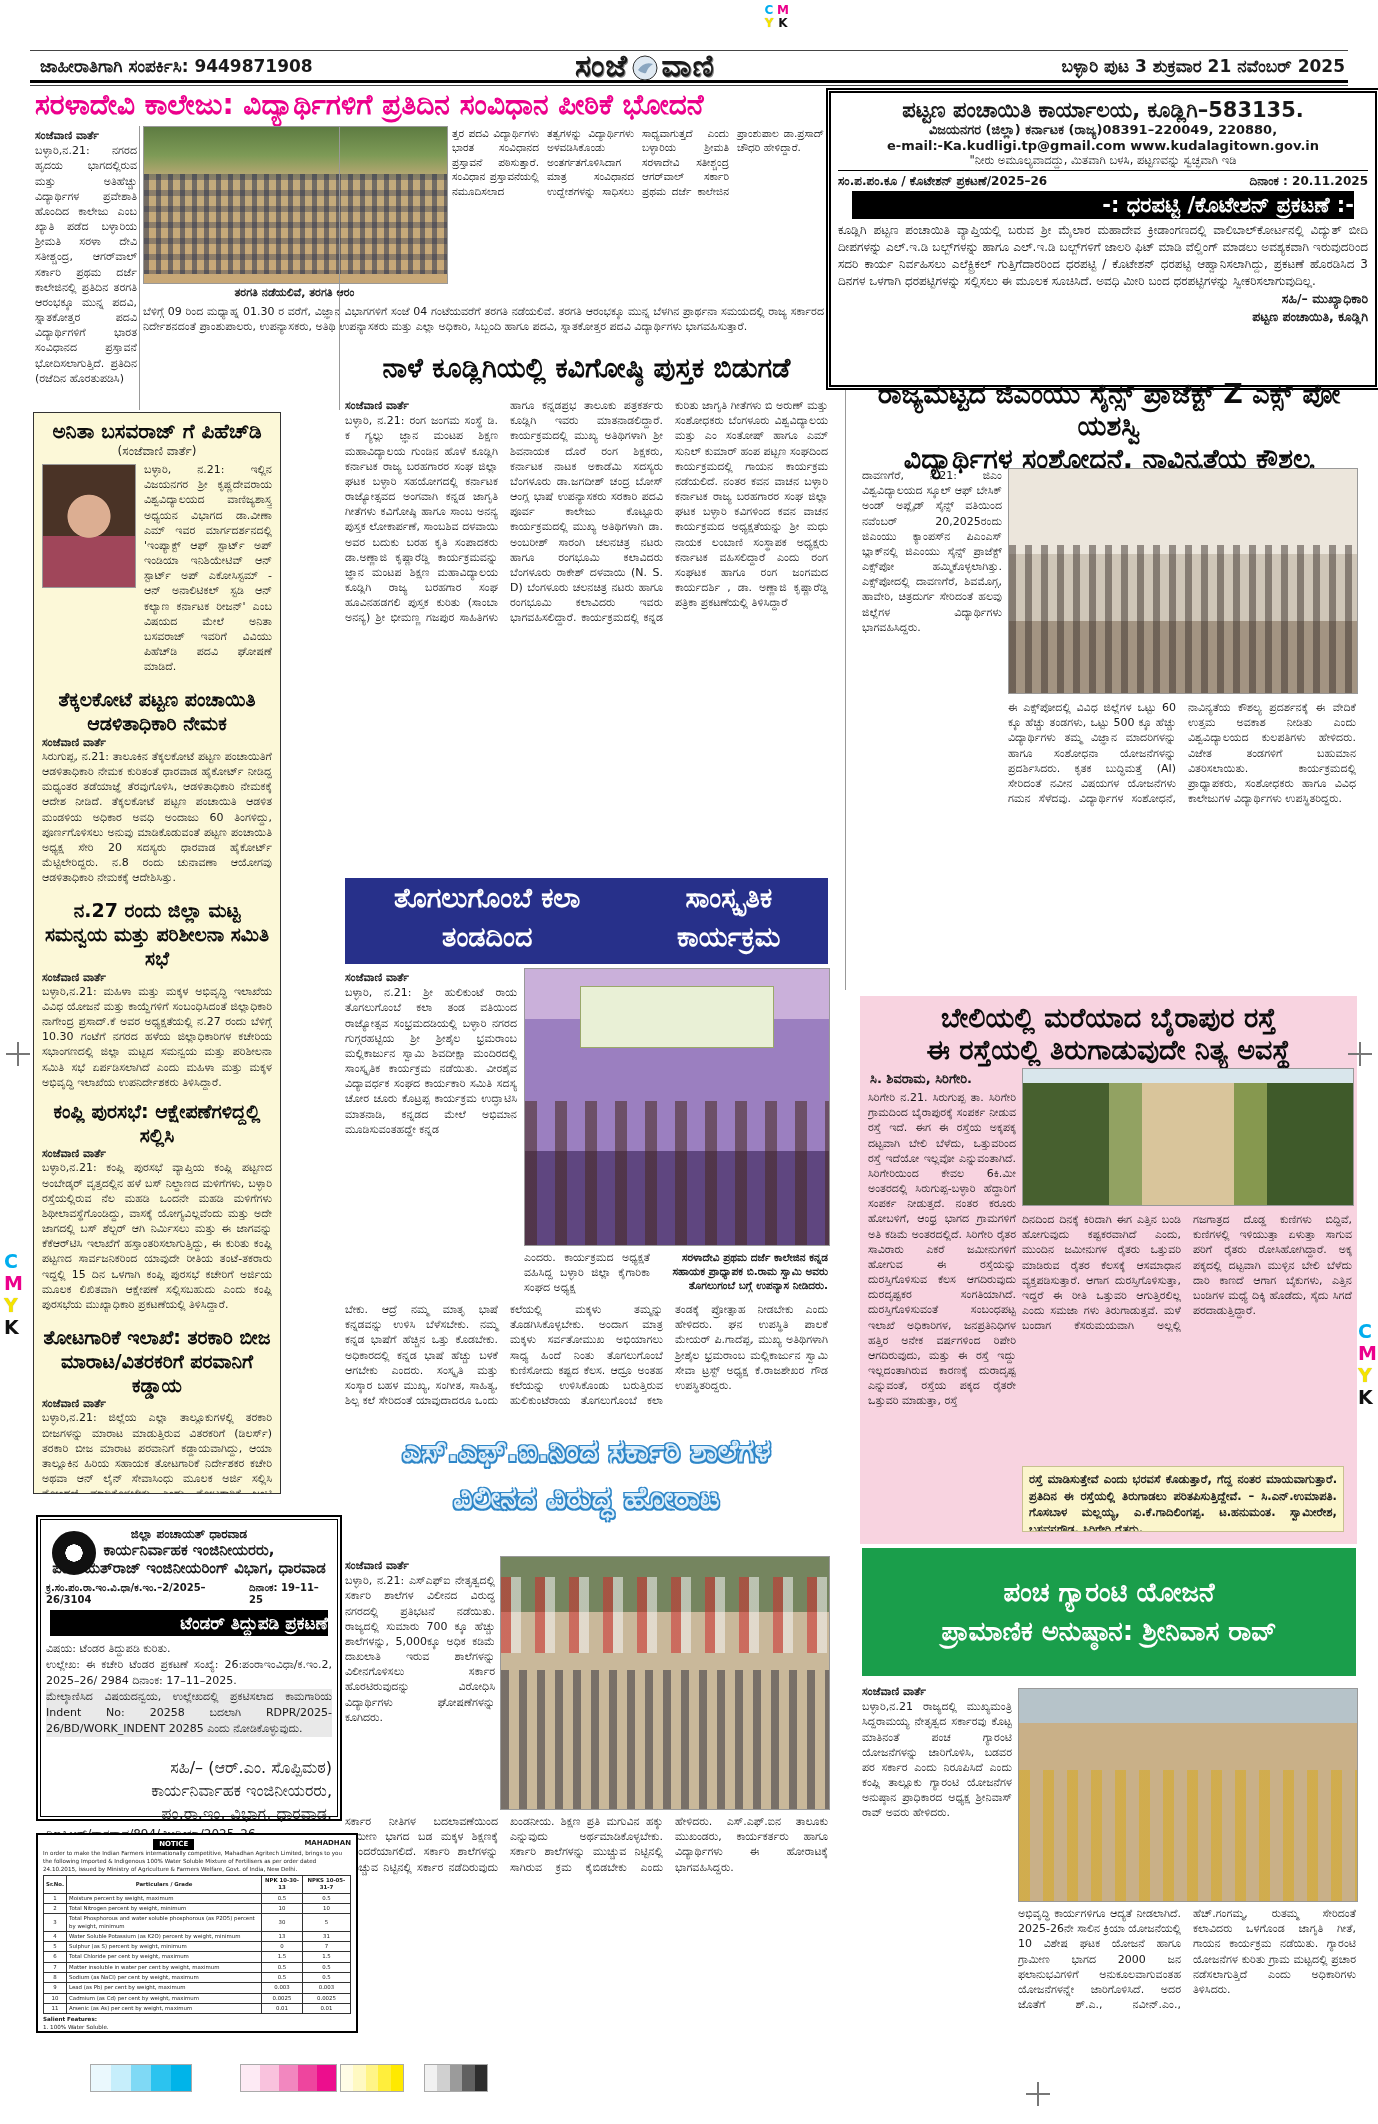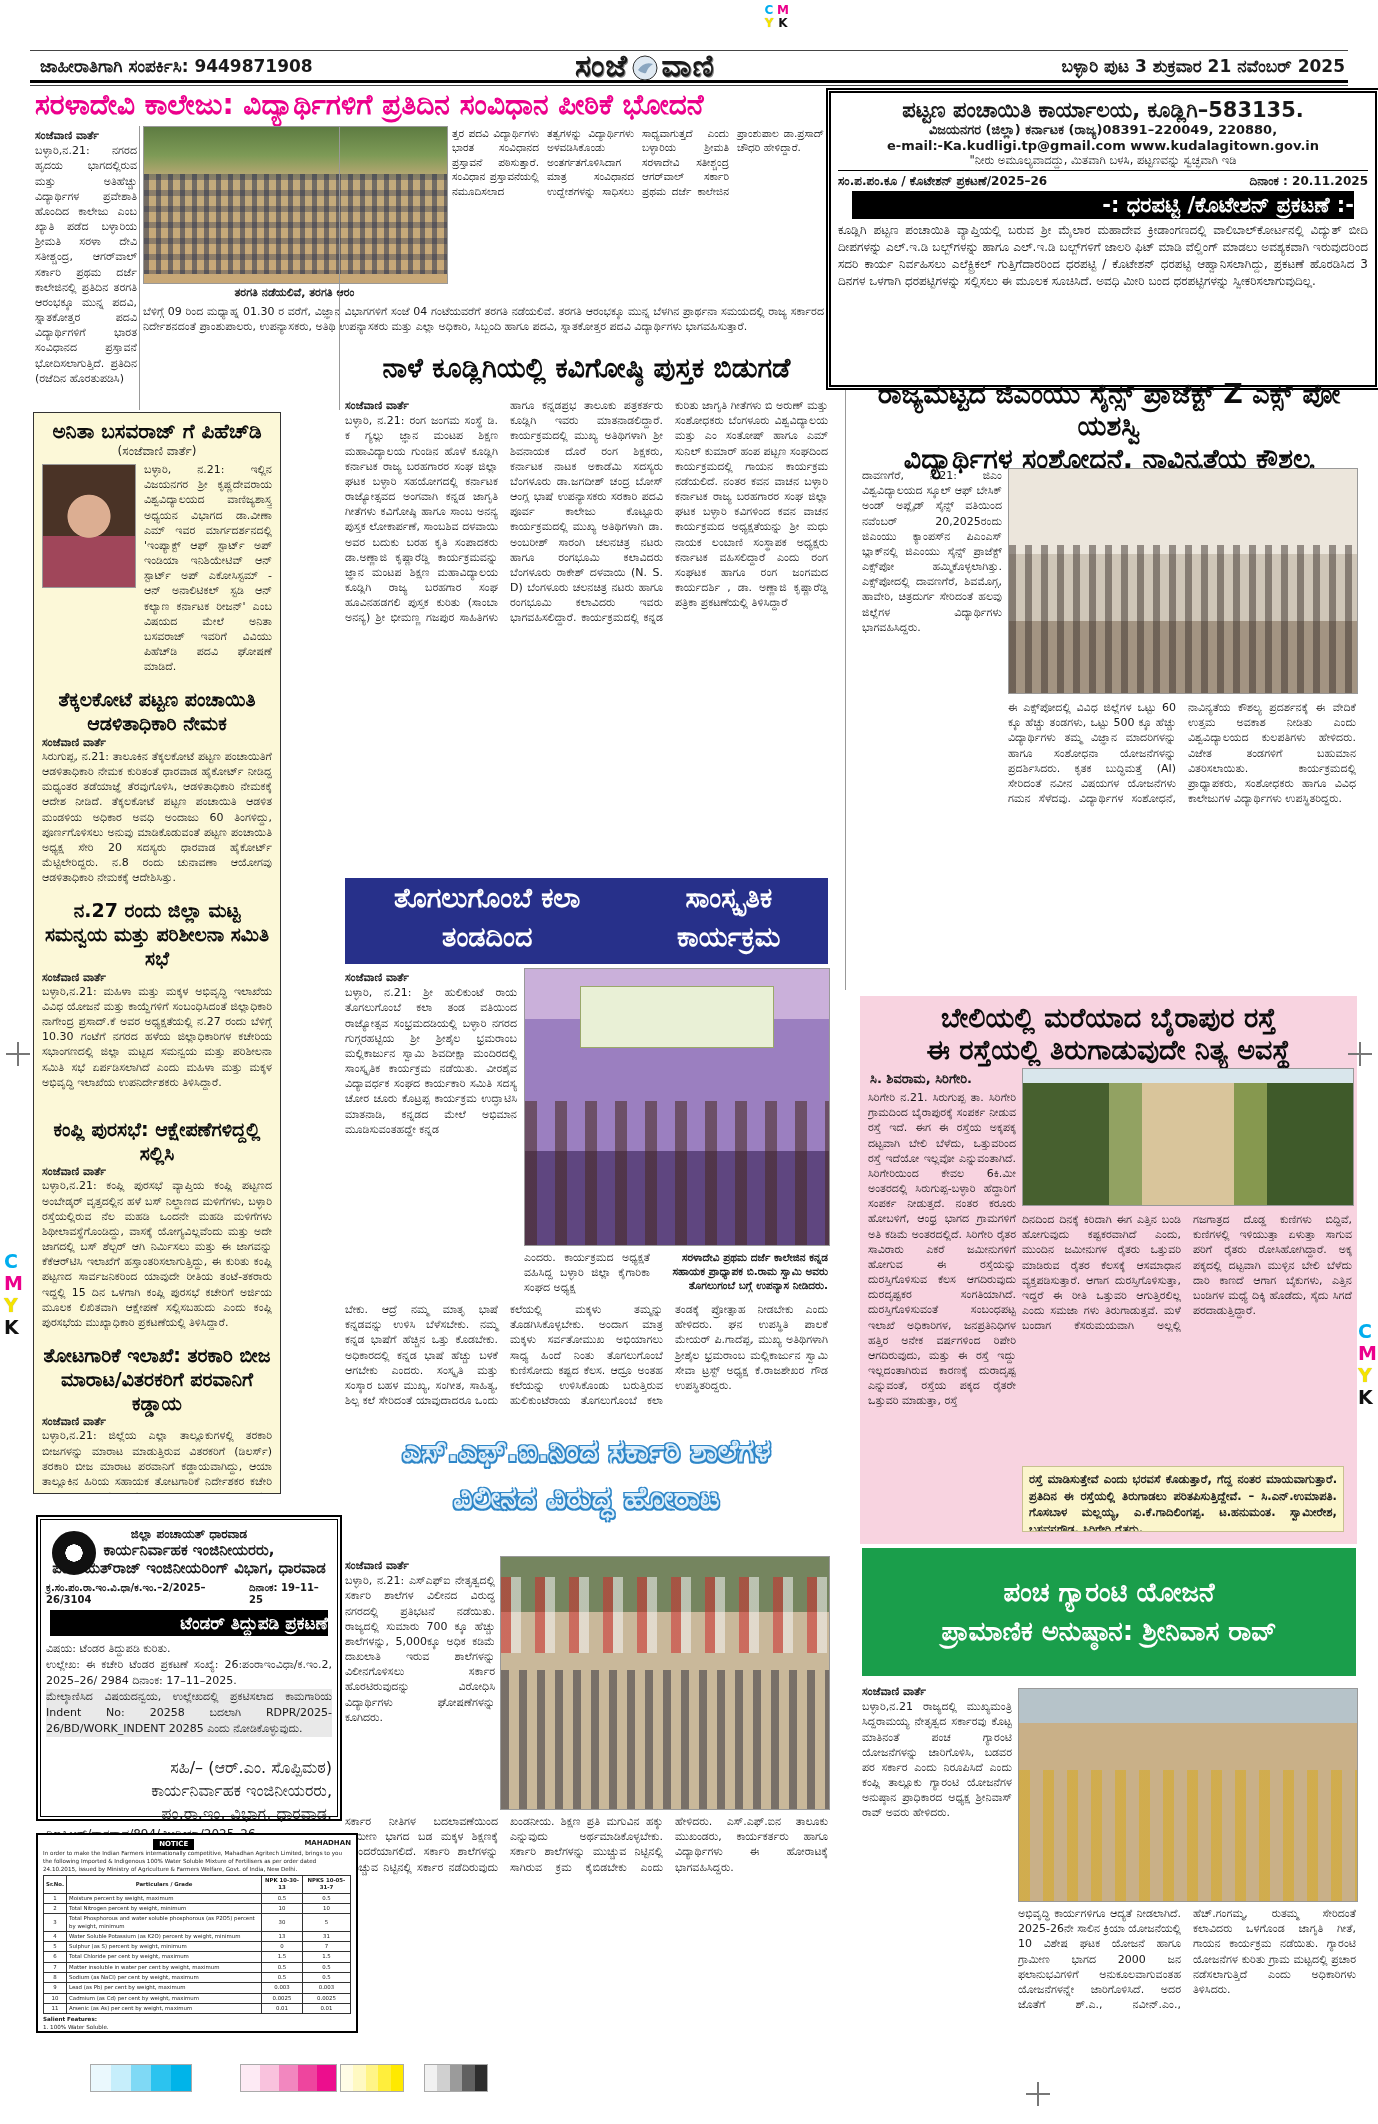--- a/index.html
+++ b/index.html
@@ -146,36 +146,40 @@
     <div class="kn-line">ವಿಜಯನಗರ (ಜಿಲ್ಲಾ) ಕರ್ನಾಟಕ (ರಾಜ್ಯ)08391–220049, 220880,</div>
     <div class="kn-line">e-mail:-Ka.kudligi.tp@gmail.com      www.kudalagitown.gov.in</div>
     <div class="kn-slogan">"ನೀರು ಅಮೂಲ್ಯವಾದದ್ದು, ಮಿತವಾಗಿ ಬಳಸಿ, ಪಟ್ಟಣವನ್ನು ಸ್ವಚ್ಛವಾಗಿ ಇಡಿ</div>
     <div style="border-top:1px solid #000;margin:3px 0;"></div>
     <div class="kn-ref">
       <span>ಸಂ.ಪ.ಪಂ.ಕೂ / ಕೊಟೇಶನ್ ಪ್ರಕಟಣೆ/2025–26</span>
       <span>ದಿನಾಂಕ : 20.11.2025</span>
     </div>
     <div class="black-banner" style="font-size:21px;padding:2px 0;margin:3px 14px;">-: ಧರಪಟ್ಟಿ /ಕೊಟೇಶನ್ ಪ್ರಕಟಣೆ :-</div>
     <div class="kn-body">ಕೂಡ್ಲಿಗಿ ಪಟ್ಟಣ ಪಂಚಾಯಿತಿ ವ್ಯಾಪ್ತಿಯಲ್ಲಿ ಬರುವ ಶ್ರೀ ಮೈಲಾರ ಮಹಾದೇವ ಕ್ರೀಡಾಂಗಣದಲ್ಲಿ ವಾಲಿಬಾಲ್‌ಕೋರ್ಟನಲ್ಲಿ ವಿದ್ಯುತ್ ಬೀದಿ ದೀಪಗಳನ್ನು ಎಲ್.ಇ.ಡಿ ಬಲ್ಬ್‌ಗಳನ್ನು ಹಾಗೂ ಎಲ್.ಇ.ಡಿ ಬಲ್ಬ್‌ಗಳಿಗೆ ಜಾಲರಿ ಫಿಟ್ ಮಾಡಿ ವೆಲ್ಡಿಂಗ್ ಮಾಡಲು ಅವಶ್ಯಕವಾಗಿ ಇರುವುದರಿಂದ ಸದರಿ ಕಾರ್ಯ ನಿರ್ವಹಿಸಲು ಎಲೆಕ್ಟ್ರಿಕಲ್ ಗುತ್ತಿಗೆದಾರರಿಂದ ಧರಪಟ್ಟಿ / ಕೊಟೇಶನ್ ಧರಪಟ್ಟಿ ಆಹ್ವಾನಿಸಲಾಗಿದ್ದು, ಪ್ರಕಟಣೆ ಹೊರಡಿಸಿದ 3 ದಿನಗಳ ಒಳಗಾಗಿ ಧರಪಟ್ಟಿಗಳನ್ನು ಸಲ್ಲಿಸಲು ಈ ಮೂಲಕ ಸೂಚಿಸಿದೆ. ಅವಧಿ ಮೀರಿ ಬಂದ ಧರಪಟ್ಟಿಗಳನ್ನು ಸ್ವೀಕರಿಸಲಾಗುವುದಿಲ್ಲ.</div>
+    <div class="kn-sign">
+      <div>ಸಹಿ/–  ಮುಖ್ಯಾಧಿಕಾರಿ</div>
+      <div>ಪಟ್ಟಣ ಪಂಚಾಯಿತಿ, ಕೂಡ್ಲಿಗಿ</div>
+    </div>
   </div>
 
   <div class="abs yellow-panel" style="left:33px;top:412px;width:248px;height:1082px;padding:6px 8px;box-sizing:border-box;overflow:hidden;">
     <div class="head-sm" style="font-size:20px;">ಅನಿತಾ ಬಸವರಾಜ್ ಗೆ ಪಿಹೆಚ್‌ಡಿ</div>
     <div style="text-align:center;font-size:12px;">(ಸಂಜೆವಾಣಿ ವಾರ್ತೆ)</div>
     <div style="overflow:hidden;margin-top:4px;">
       <div class="photo ph-portrait" style="position:relative;float:left;width:92px;height:122px;margin:2px 8px 2px 0;"></div>
       <div class="body-txt jtxt">ಬಳ್ಳಾರಿ, ನ.21: ಇಲ್ಲಿನ ವಿಜಯನಗರ ಶ್ರೀ ಕೃಷ್ಣದೇವರಾಯ ವಿಶ್ವವಿದ್ಯಾಲಯದ ವಾಣಿಜ್ಯಶಾಸ್ತ್ರ ಅಧ್ಯಯನ ವಿಭಾಗದ ಡಾ.ವೀಣಾ ಎಮ್ ಇವರ ಮಾರ್ಗದರ್ಶನದಲ್ಲಿ 'ಇಂಪ್ಯಾಕ್ಟ್ ಆಫ್ ಸ್ಟಾರ್ಟ್ ಅಪ್ ಇಂಡಿಯಾ ಇನಿಶಿಯೇಟಿವ್ ಆನ್ ಸ್ಟಾರ್ಟ್ ಅಪ್ ಎಕೋಸಿಸ್ಟಮ್ - ಆನ್ ಅನಾಲಿಟಿಕಲ್ ಸ್ಟಡಿ ಆನ್ ಕಲ್ಯಾಣ ಕರ್ನಾಟಕ ರೀಜನ್' ಎಂಬ ವಿಷಯದ ಮೇಲೆ ಅನಿತಾ ಬಸವರಾಜ್ ಇವರಿಗೆ ವಿವಿಯು ಪಿಹೆಚ್‌ಡಿ ಪದವಿ ಘೋಷಣೆ ಮಾಡಿದೆ.</div>
     </div>
     <div class="head-sm" style="margin-top:14px;">ತೆಕ್ಕಲಕೋಟೆ ಪಟ್ಟಣ ಪಂಚಾಯಿತಿ ಆಡಳಿತಾಧಿಕಾರಿ ನೇಮಕ</div>
     <div class="body-txt"><span class="lead">ಸಂಜೆವಾಣಿ ವಾರ್ತೆ</span></div>
     <div class="body-txt jtxt">ಸಿರುಗುಪ್ಪ, ನ.21: ತಾಲೂಕಿನ ತೆಕ್ಕಲಕೋಟೆ ಪಟ್ಟಣ ಪಂಚಾಯಿತಿಗೆ ಆಡಳಿತಾಧಿಕಾರಿ ನೇಮಕ ಕುರಿತಂತೆ ಧಾರವಾಡ ಹೈಕೋರ್ಟ್ ನೀಡಿದ್ದ ಮಧ್ಯಂತರ ತಡೆಯಾಜ್ಞೆ ತೆರವುಗೊಳಿಸಿ, ಆಡಳಿತಾಧಿಕಾರಿ ನೇಮಕಕ್ಕೆ ಆದೇಶ ನೀಡಿದೆ. ತೆಕ್ಕಲಕೋಟೆ ಪಟ್ಟಣ ಪಂಚಾಯಿತಿ ಆಡಳಿತ ಮಂಡಳಿಯ ಅಧಿಕಾರ ಅವಧಿ ಅಂದಾಜು 60 ತಿಂಗಳಿದ್ದು, ಪೂರ್ಣಗೊಳಿಸಲು ಅನುವು ಮಾಡಿಕೊಡುವಂತೆ ಪಟ್ಟಣ ಪಂಚಾಯಿತಿ ಅಧ್ಯಕ್ಷ ಸೇರಿ 20 ಸದಸ್ಯರು ಧಾರವಾಡ ಹೈಕೋರ್ಟ್ ಮೆಟ್ಟಿಲೇರಿದ್ದರು. ನ.8 ರಂದು ಚುನಾವಣಾ ಆಯೋಗವು ಆಡಳಿತಾಧಿಕಾರಿ ನೇಮಕಕ್ಕೆ ಆದೇಶಿಸಿತ್ತು.</div>
     <div class="head-sm" style="margin-top:14px;">ನ.27 ರಂದು ಜಿಲ್ಲಾ ಮಟ್ಟ ಸಮನ್ವಯ ಮತ್ತು ಪರಿಶೀಲನಾ ಸಮಿತಿ ಸಭೆ</div>
     <div class="body-txt"><span class="lead">ಸಂಜೆವಾಣಿ ವಾರ್ತೆ</span></div>
     <div class="body-txt jtxt">ಬಳ್ಳಾರಿ,ನ.21: ಮಹಿಳಾ ಮತ್ತು ಮಕ್ಕಳ ಅಭಿವೃದ್ಧಿ ಇಲಾಖೆಯ ವಿವಿಧ ಯೋಜನೆ ಮತ್ತು ಕಾಯ್ದೆಗಳಿಗೆ ಸಂಬಂಧಿಸಿದಂತೆ ಜಿಲ್ಲಾಧಿಕಾರಿ ನಾಗೇಂದ್ರ ಪ್ರಸಾದ್.ಕೆ ಅವರ ಅಧ್ಯಕ್ಷತೆಯಲ್ಲಿ ನ.27 ರಂದು ಬೆಳಿಗ್ಗೆ 10.30 ಗಂಟೆಗೆ ನಗರದ ಹಳೆಯ ಜಿಲ್ಲಾಧಿಕಾರಿಗಳ ಕಚೇರಿಯ ಸಭಾಂಗಣದಲ್ಲಿ ಜಿಲ್ಲಾ ಮಟ್ಟದ ಸಮನ್ವಯ ಮತ್ತು ಪರಿಶೀಲನಾ ಸಮಿತಿ ಸಭೆ ಏರ್ಪಡಿಸಲಾಗಿದೆ ಎಂದು ಮಹಿಳಾ ಮತ್ತು ಮಕ್ಕಳ ಅಭಿವೃದ್ಧಿ ಇಲಾಖೆಯ ಉಪನಿರ್ದೇಶಕರು ತಿಳಿಸಿದ್ದಾರೆ.</div>
-    <div class="head-sm" style="margin-top:28px;">ಕಂಪ್ಲಿ ಪುರಸಭೆ: ಆಕ್ಷೇಪಣೆಗಳಿದ್ದಲ್ಲಿ ಸಲ್ಲಿಸಿ</div>
+    <div class="head-sm" style="margin-top:10px;">ಕಂಪ್ಲಿ ಪುರಸಭೆ: ಆಕ್ಷೇಪಣೆಗಳಿದ್ದಲ್ಲಿ ಸಲ್ಲಿಸಿ</div>
     <div class="body-txt"><span class="lead">ಸಂಜೆವಾಣಿ ವಾರ್ತೆ</span></div>
     <div class="body-txt jtxt">ಬಳ್ಳಾರಿ,ನ.21: ಕಂಪ್ಲಿ ಪುರಸಭೆ ವ್ಯಾಪ್ತಿಯ ಕಂಪ್ಲಿ ಪಟ್ಟಣದ ಅಂಬೇಡ್ಕರ್ ವೃತ್ತದಲ್ಲಿನ ಹಳೆ ಬಸ್ ನಿಲ್ದಾಣದ ಮಳಿಗೆಗಳು, ಬಳ್ಳಾರಿ ರಸ್ತೆಯಲ್ಲಿರುವ ನೆಲ ಮಹಡಿ ಒಂದನೇ ಮಹಡಿ ಮಳಿಗೆಗಳು ಶಿಥೀಲಾವಸ್ಥೆಗೊಂಡಿದ್ದು, ವಾಸಕ್ಕೆ ಯೋಗ್ಯವಿಲ್ಲವೆಂದು ಮತ್ತು ಅದೇ ಜಾಗದಲ್ಲಿ ಬಸ್ ಶೆಲ್ಟರ್ ಆಗಿ ನಿರ್ಮಿಸಲು ಮತ್ತು ಈ ಜಾಗವನ್ನು ಕೆಕೆಆರ್‌ಟಿಸಿ ಇಲಾಖೆಗೆ ಹಸ್ತಾಂತರಿಸಲಾಗುತ್ತಿದ್ದು, ಈ ಕುರಿತು ಕಂಪ್ಲಿ ಪಟ್ಟಣದ ಸಾರ್ವಜನಿಕರಿಂದ ಯಾವುದೇ ರೀತಿಯ ತಂಟೆ-ತಕರಾರು ಇದ್ದಲ್ಲಿ 15 ದಿನ ಒಳಗಾಗಿ ಕಂಪ್ಲಿ ಪುರಸಭೆ ಕಚೇರಿಗೆ ಅರ್ಜಿಯ ಮೂಲಕ ಲಿಖಿತವಾಗಿ ಆಕ್ಷೇಪಣೆ ಸಲ್ಲಿಸಬಹುದು ಎಂದು ಕಂಪ್ಲಿ ಪುರಸಭೆಯ ಮುಖ್ಯಾಧಿಕಾರಿ ಪ್ರಕಟಣೆಯಲ್ಲಿ ತಿಳಿಸಿದ್ದಾರೆ.</div>
     <div class="head-sm" style="margin-top:14px;">ತೋಟಗಾರಿಕೆ ಇಲಾಖೆ: ತರಕಾರಿ ಬೀಜ ಮಾರಾಟ/ವಿತರಕರಿಗೆ ಪರವಾನಿಗೆ ಕಡ್ಡಾಯ</div>
     <div class="body-txt"><span class="lead">ಸಂಜೆವಾಣಿ ವಾರ್ತೆ</span></div>
     <div class="body-txt jtxt">ಬಳ್ಳಾರಿ,ನ.21: ಜಿಲ್ಲೆಯ ಎಲ್ಲಾ ತಾಲ್ಲೂಕುಗಳಲ್ಲಿ ತರಕಾರಿ ಬೀಜಗಳನ್ನು ಮಾರಾಟ ಮಾಡುತ್ತಿರುವ ವಿತರಕರಿಗೆ (ಡಿಲರ್ಸ್) ತರಕಾರಿ ಬೀಜ ಮಾರಾಟ ಪರವಾನಿಗೆ ಕಡ್ಡಾಯವಾಗಿದ್ದು, ಆಯಾ ತಾಲ್ಲೂಕಿನ ಹಿರಿಯ ಸಹಾಯಕ ತೋಟಗಾರಿಕೆ ನಿರ್ದೇಶಕರ ಕಚೇರಿ ಅಥವಾ ಆನ್ ಲೈನ್ ಸೇವಾಸಿಂಧು ಮೂಲಕ ಅರ್ಜಿ ಸಲ್ಲಿಸಿ ನೋಂದಣಿ ಮಾಡಿಕೊಳ್ಳಬೇಕು ಎಂದು ತೋಟಗಾರಿಕೆ ಜಂಟಿ ನಿರ್ದೇಶಕ ಶಶಿಕಾಂತ ಕೋಟಿಮನಿ ಅವರು ತಿಳಿಸಿದ್ದಾರೆ. ಜಿಲ್ಲೆಯಲ್ಲಿ ತರಕಾರಿ ಮತ್ತು ಹೂ ಬೀಜಗಳನ್ನು ಮಾರಾಟ ಮಾಡುತ್ತಿರುವ ವಿತರಕರು ಮತ್ತು ಡೀಲರ್ಸ್ ತೋಟಗಾರಿಕೆ ಇಲಾಖೆಯಿಂದ ಬೀಜ ಮಾರಾಟ ಪರವಾನಿಗೆ ಪ್ರಮಾಣ ಪತ್ರ ಪಡೆಯದೇ ಬೀಜಗಳನ್ನು ಮಾರಾಟ ಮಾಡುತ್ತಿರುವ ಬಗ್ಗೆ ಪರಿಶೀಲನೆ ಸಮಯದಲ್ಲಿ ಕಂಡುಬಂದಲ್ಲಿ ಅಂತಹ ವಿತರಕರ ಡೀಲರ್ಸ್, ಮಾಲೀಕರ ಪರವಾನಿಗೆಯನ್ನು ಕಪ್ಪುಪಟ್ಟಿಗೆ ಸೇರಿಸಿ ಹಾಗೂ ಬೀಜ ನಿಯಂತ್ರಣ ಕಾಯ್ದೆ ಪ್ರಕಾರ ಕಾನೂನು ರೀತಿ ಸೂಕ್ತ ಕ್ರಮ ಜರುಗಿಸಲಾಗುವುದು ಎಂದು ಅವರು ಎಚ್ಚರಿಸಿದ್ದಾರೆ. ಹೆಚ್ಚಿನ ಮಾಹಿತಿಗಾಗಿ ಆಯಾ ತಾಲ್ಲೂಕಿನ ತೋಟಗಾರಿಕೆ ಇಲಾಖೆ ಕಚೇರಿಗೆ ಸಂಪರ್ಕಿಸಬಹುದು ಎಂದು ಪ್ರಕಟಣೆಯಲ್ಲಿ ತಿಳಿಸಿದ್ದಾರೆ.</div>
   </div>
 
   <div class="abs head-black-lg" style="left:345px;top:352px;width:483px;">ನಾಳೆ ಕೂಡ್ಲಿಗಿಯಲ್ಲಿ ಕವಿಗೋಷ್ಠಿ ಪುಸ್ತಕ ಬಿಡುಗಡೆ</div>
   <div class="abs body-txt jtxt cols3" style="left:345px;top:398px;width:483px;height:476px;">
     <span class="lead">ಸಂಜೆವಾಣಿ ವಾರ್ತೆ</span><br>

